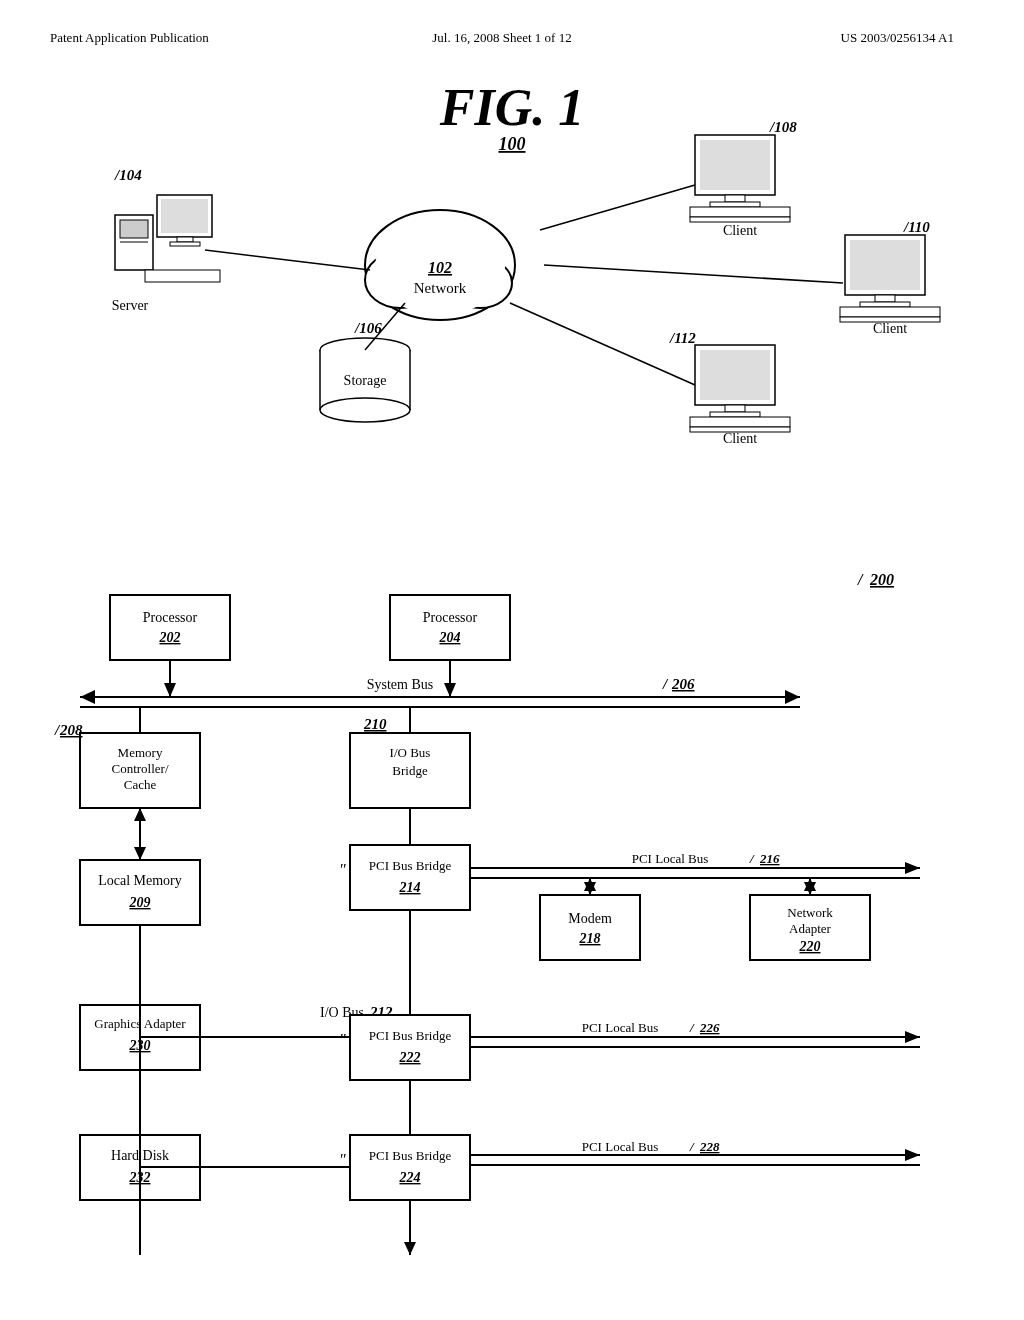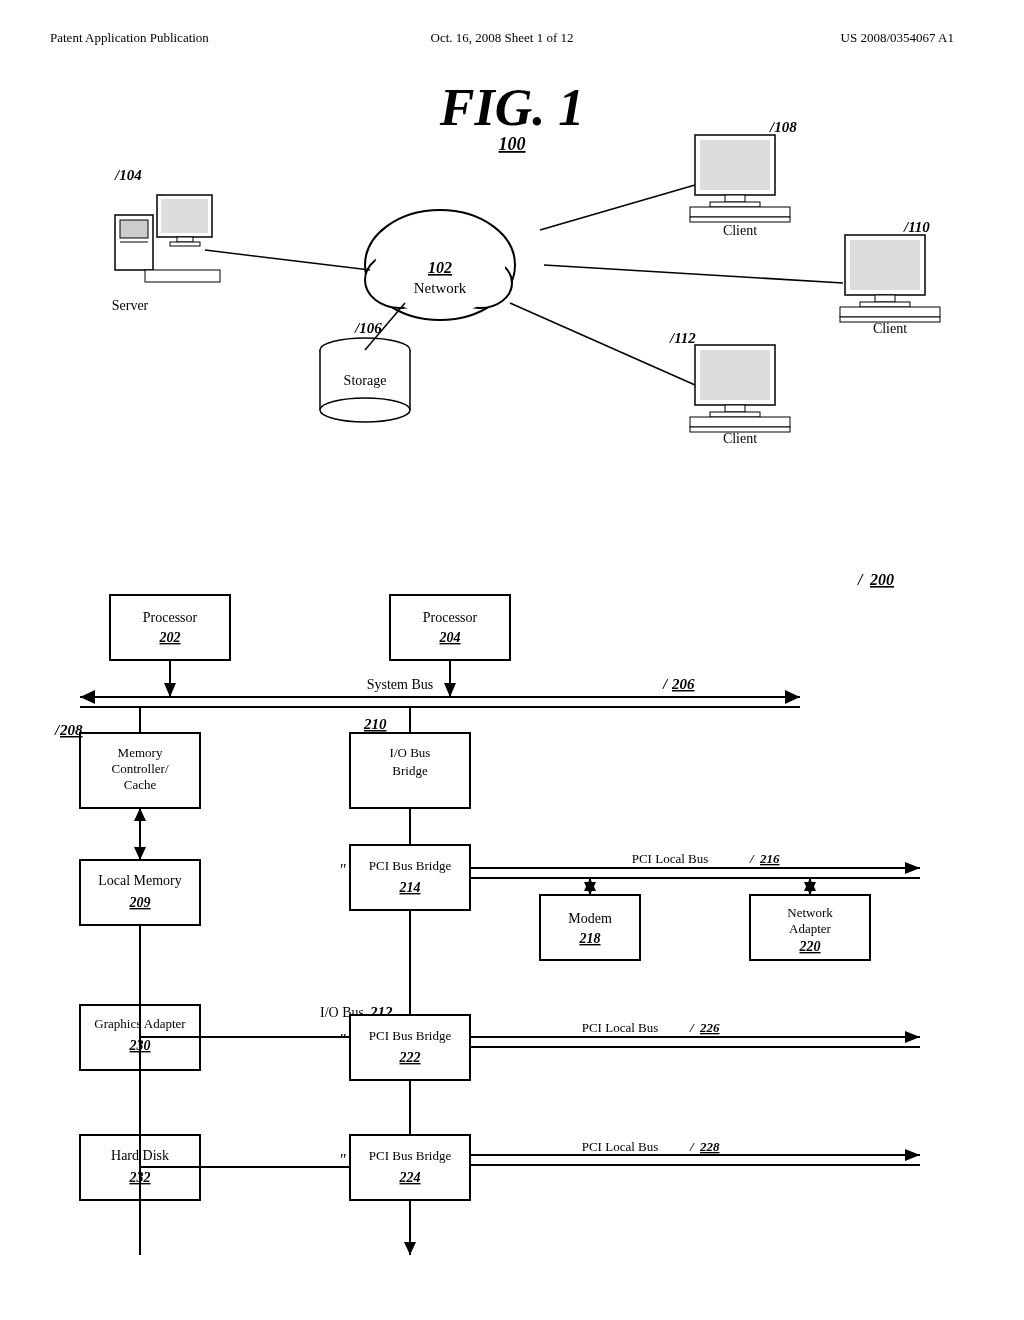--- a/index.html
+++ b/index.html
@@ -47,22 +47,22 @@
       font-style: italic;
     }
   </style>
 </head>
 <body>
 
 <div class="page">
 
   <div class="header">
     <div class="header-left">Patent Application Publication</div>
-    <div class="header-center">Oct. 16, 2008   Sheet 1 of 12</div>
-    <div class="header-right">US 2008/0354067 A1</div>
+    <div class="header-center">Jul. 16, 2008   Sheet 1 of 12</div>
+    <div class="header-right">US 2003/0256134 A1</div>
   </div>
 
   <svg style="position:absolute; top:55px; left:50px; width:924px; height:470px;" viewBox="0 0 924 470">
 
     <text x="462" y="70" text-anchor="middle" font-size="52" font-weight="bold" font-style="italic" font-family="Times New Roman">FIG. 1</text>
     <text x="462" y="95" text-anchor="middle" font-size="18" font-style="italic" font-weight="bold" font-family="Times New Roman" text-decoration="underline">100</text>
 
     <g transform="translate(320, 130)">
 
       <ellipse cx="70" cy="80" rx="75" ry="55" fill="white" stroke="black" stroke-width="2"></ellipse>

